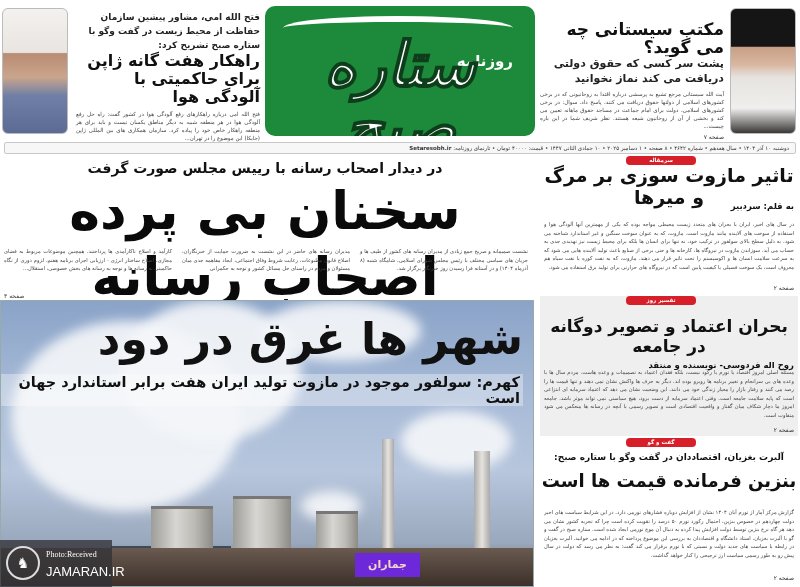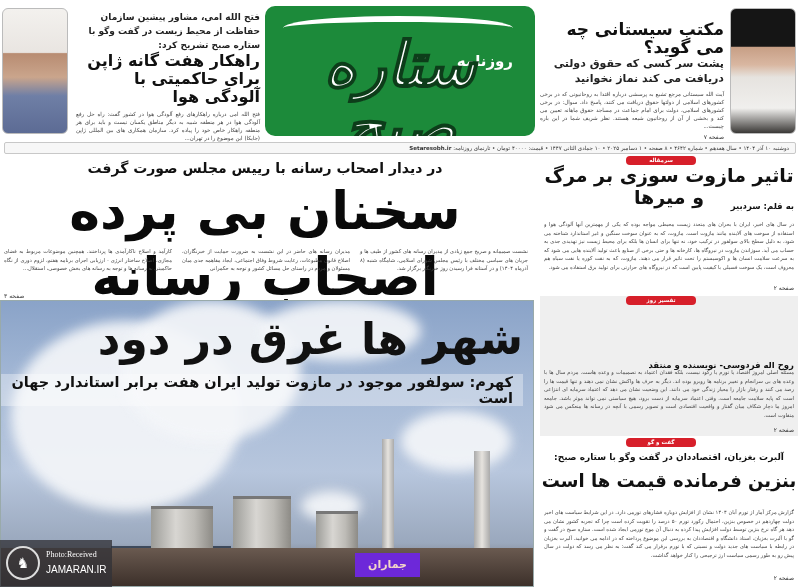--- a/index.html
+++ b/index.html
@@ -91,28 +91,28 @@
     position: absolute; left: 0; top: 300px; width: 534px; height: 287px; overflow: hidden;
     background: linear-gradient(180deg, #8aa3c8 0%, #a5b9d6 30%, #b7c6dd 60%, #9aa8bd 85%, #5a5048 100%);
     border: 1px solid #9aa;
   }
   .cloud { position: absolute; background: #f4f6f9; border-radius: 50%; filter: blur(6px); opacity: .92; }
   .tower { position: absolute; background: linear-gradient(90deg,#9c9c98,#d8d6d2 40%,#bdbbb6 70%,#8d8b86); border-top: 3px solid #777; }
   .stack { position: absolute; background: linear-gradient(90deg,#aaa,#e6e3de 50%,#aaa); }
   .bldg { position: absolute; background: #3d4a5c; }
   .trees { position: absolute; left: 0; bottom: 0; width: 534px; height: 38px; background: linear-gradient(180deg,#6a5a50,#3c302a); }
   .feat-title { position: absolute; right: 10px; top: 10px; font-size: 44px; font-weight: bold; color: #111; line-height: 56px; }
-  .feat-sub { position: absolute; right: 10px; top: 73px; font-size: 14.5px; font-weight: bold; color: #111; background: rgba(255,255,255,.35); padding: 0 10px; }
+  .feat-sub { position: absolute; right: 10px; top: 73px; font-size: 14.5px; font-weight: bold; color: #111; background: rgba(255,255,255,.35); padding: 0 3px; }
   .watermark {
     position: absolute; left: 0; top: 540px; width: 112px; height: 47px;
     background: rgba(50,50,55,.78); color: #fff; direction: ltr;
   }
   .wm-logo { position: absolute; left: 6px; top: 6px; width: 34px; height: 34px; border-radius: 50%; border: 2px solid #ddd; color: #fff; font-size: 14px; text-align: center; line-height: 30px; }
   .wm-t1 { position: absolute; left: 46px; top: 10px; font-size: 8px; font-family: Liberation Serif, serif; }
-  .wm-t2 { position: absolute; left: 46px; top: 24px; font-size: 10px; font-family: "Liberation Sans", sans-serif; }
+  .wm-t2 { position: absolute; left: 46px; top: 24px; font-size: 13px; font-family: "Liberation Sans", sans-serif; }
   .red-sign { position: absolute; left: 355px; top: 553px; width: 65px; height: 24px; background: #6d28d9; color: #f3d5c8; font-size: 11px; font-weight: bold; text-align: center; line-height: 24px; }
 </style>
 </head>
 <body>
 
 <div class="page">
 
   <div class="mast">
 
     <div class="side-story right-story">
@@ -185,20 +185,21 @@
     <div class="rc-section" style="top:0;height:138px">
       <div class="rc-label" style="top:0">سرمقاله</div>
       <div class="rc-title" style="top:8px;font-size:19px">تاثیر مازوت سوزی بر مرگ و میرها</div>
       <div class="rc-byline" style="top:45px">به قلم: سردبیر</div>
       <div class="rc-body" style="top:64px;height:60px;overflow:hidden">در سال های اخیر، ایران با بحران های متعدد زیست محیطی مواجه بوده که یکی از مهمترین آنها آلودگی هوا و استفاده از سوخت های آلاینده مانند مازوت است. مازوت، که به عنوان سوخت سنگین و غیر استاندارد شناخته می شود، به دلیل سطح بالای سولفور در ترکیب خود، نه تنها برای انسان ها بلکه برای محیط زیست نیز تهدیدی جدی به حساب می آید. سوزاندن مازوت در نیروگاه ها، کارخانه ها و حتی برخی از صنایع باعث تولید آلاینده هایی می شود که به سرعت سلامت انسان ها و اکوسیستم را تحت تاثیر قرار می دهند. مازوت، که به نفت کوره یا نفت سیاه هم معروف است، یک سوخت فسیلی با کیفیت پایین است که در نیروگاه های حرارتی برای تولید برق استفاده می شود.</div>
       <div class="rc-page" style="top:128px">صفحه ۲</div>
     </div>
 
     <div class="rc-section sec-gray" style="top:140px;height:140px">
       <div class="rc-label" style="top:0">تفسیر روز</div>
+      <div class="rc-title" style="top:20px;font-size:17px">بحران اعتماد و تصویر دوگانه در جامعه</div>
       <div class="rc-byline" style="top:64px">روح اله فردوسی- نویسنده و منتقد</div>
       <div class="rc-body" style="top:72px;height:56px;overflow:hidden">مسئله اصلی امروز اقتصاد یا تورم یا رکود نیست، بلکه فقدان اعتماد به تصمیمات و وعده هاست. مردم سال ها با وعده های بی سرانجام و تغییر برنامه ها روبرو بوده اند. دیگر به حرف ها واکنش نشان نمی دهند و تنها قیمت ها را رصد می کنند و رفتار بازار را معیار زندگی خود می دانند. این وضعیت نشان می دهد که اعتماد سرمایه ای انتزاعی است که پایه سلامت جامعه است. وقتی اعتماد سرمایه از دست برود، هیچ سیاستی نمی تواند موثر باشد. جامعه امروز ما دچار شکاف میان گفتار و واقعیت اقتصادی است و تصویر رسمی با آنچه در رسانه ها منعکس می شود متفاوت است.</div>
       <div class="rc-page" style="top:130px">صفحه ۲</div>
     </div>
 
     <div class="rc-section" style="top:282px;height:149px">
       <div class="rc-label" style="top:0">گفت و گو</div>
       <div class="rc-byline" style="top:14px;width:250px;text-align:center;font-size:9px">آلبرت بغزیان، اقتصاددان در گفت وگو با ستاره صبح:</div>
       <div class="rc-title" style="top:32px;font-size:18px">بنزین فرمانده قیمت ها است</div>
       <div class="rc-body" style="top:70px;height:60px;overflow:hidden">گزارش مرکز آمار از تورم آبان ۱۴۰۴ نشان از افزایش دوباره فشارهای تورمی دارد. در این شرایط سیاست های اخیر دولت چهاردهم در خصوص بنزین، احتمال رکورد تورم ۵۰ درصد را تقویت کرده است چرا که تجربه کشور نشان می دهد هر گاه نرخ بنزین توسط دولت افزایش پیدا کرده به دنبال آن موج تورمی ایجاد شده است. ستاره صبح در گفت و گو با آلبرت بغزیان، استاد دانشگاه و اقتصاددان به بررسی این موضوع پرداخته که در ادامه می خوانید. آلبرت بغزیان در رابطه با سیاست های جدید دولت و نسبتی که با تورم برقرار می کند گفت: به نظر می رسد که دولت در سال پیش رو به طور رسمی سیاست ارز ترجیحی را کنار خواهد گذاشت.</div>

